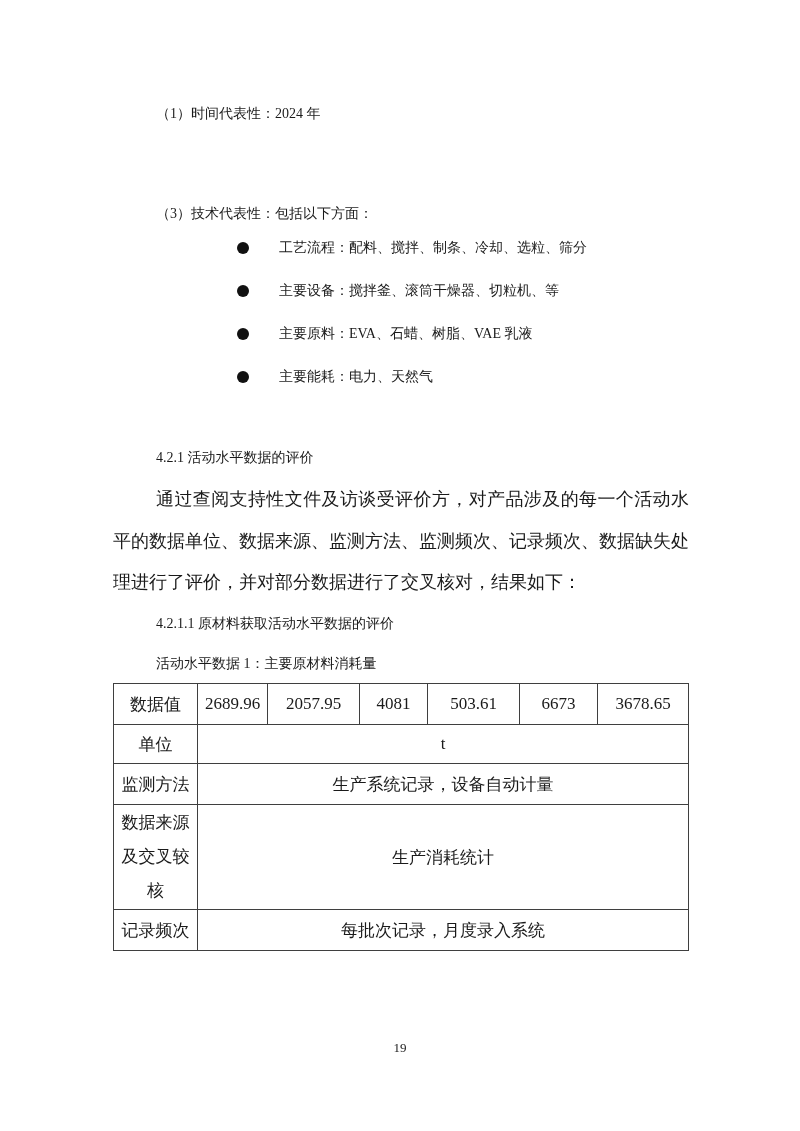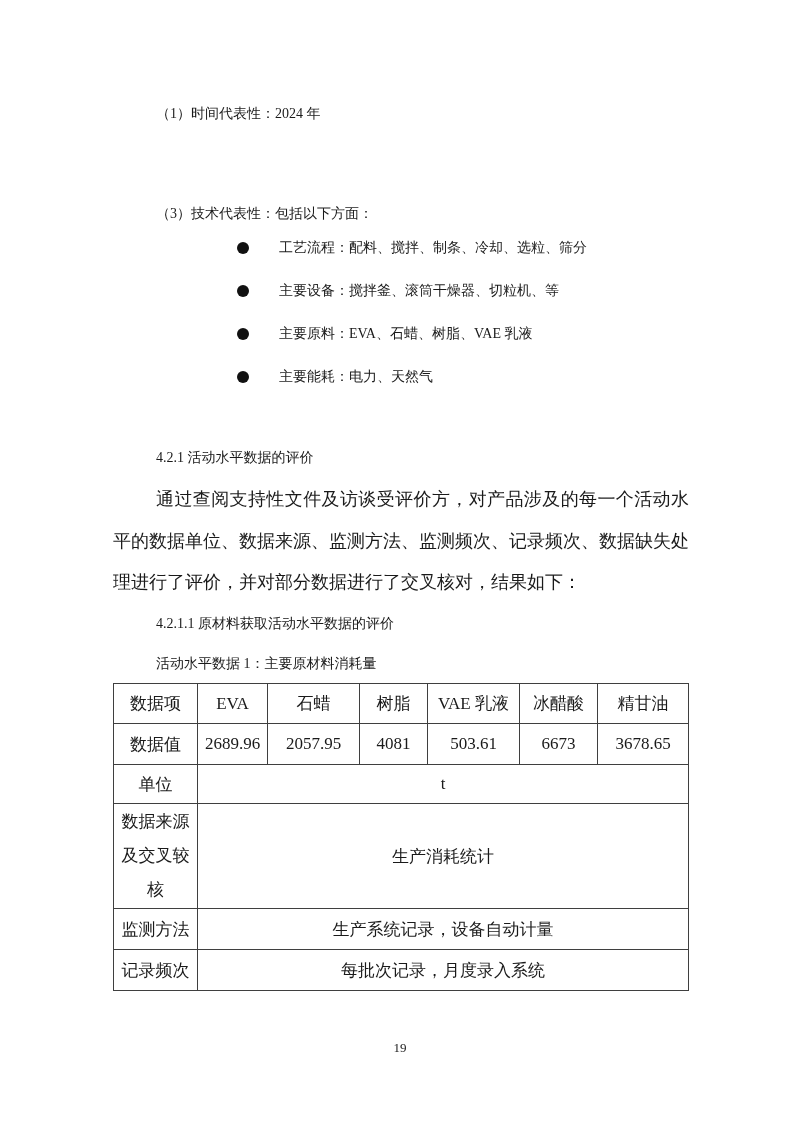--- a/index.html
+++ b/index.html
@@ -98,49 +98,40 @@
     <colgroup>
       <col style="width:84px">
         <col style="width:70px">
         <col style="width:92px">
       <col style="width:68px">
         <col style="width:92px">
         <col style="width:78px">
       <col style="width:91px">
     </colgroup>
     <tbody>
-      <tr style="height:40px">
-        <td>数据项</td>
-        <td>EVA</td>
-        <td>石蜡</td>
-        <td>树脂</td>
-        <td>VAE 乳液</td>
-        <td>冰醋酸</td>
-        <td>精甘油</td>
-      </tr>
       <tr style="height:41px">
         <td>数据值</td>
         <td>2689.96</td>
         <td>2057.95</td>
         <td>4081</td>
         <td>503.61</td>
         <td>6673</td>
         <td>3678.65</td>
       </tr>
       <tr style="height:39px">
         <td>单位</td>
         <td colspan="6">t</td>
       </tr>
+      <tr style="height:41px">
+        <td>监测方法</td>
+        <td colspan="6">生产系统记录，设备自动计量</td>
+      </tr>
       <tr style="height:104px">
         <td class="multi-label">数据来源及交叉较核</td>
         <td colspan="6">生产消耗统计</td>
-      </tr>
-      <tr style="height:41px">
-        <td>监测方法</td>
-        <td colspan="6">生产系统记录，设备自动计量</td>
       </tr>
       <tr style="height:41px">
         <td>记录频次</td>
         <td colspan="6">每批次记录，月度录入系统</td>
       </tr>
     </tbody>
   </table>
 
   <div class="abs pageno">19</div>
 

